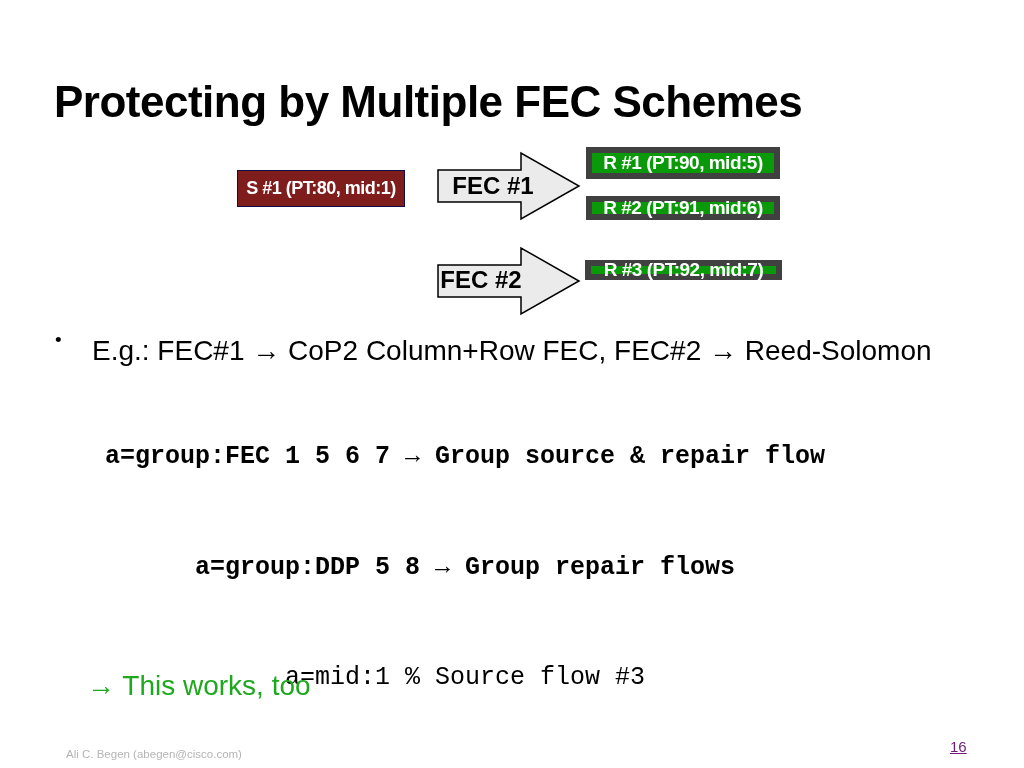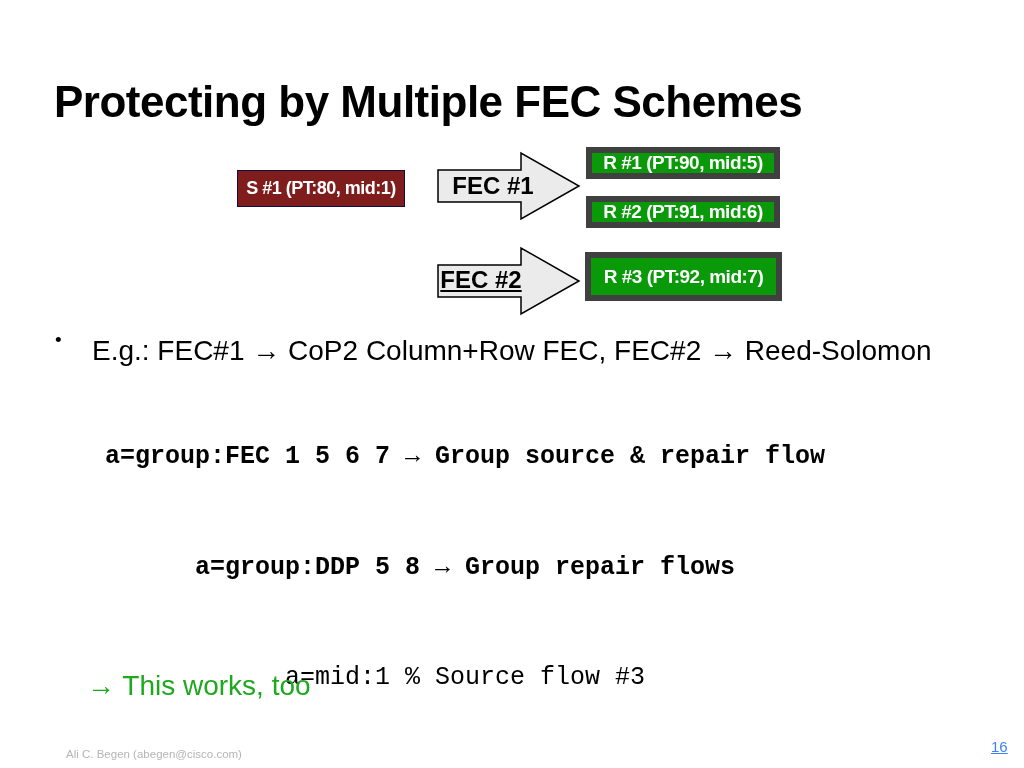--- a/index.html
+++ b/index.html
@@ -41,38 +41,38 @@
     background: #7f1d1d;
     border: 1px solid #0d0d47;
     font-size: 18px;
   }
   .repair-box {
     background: #099909;
     border: 6px solid #404040;
     font-size: 19px;
   }
   .r1 { left: 586px; top: 147px; width: 194px; height: 32px; }
-  .r2 { left: 586px; top: 196px; width: 194px; height: 32px; }
-  .r3 { left: 585px; top: 252px; width: 197px; height: 49px; }
+  .r2 { left: 586px; top: 196px; width: 194px; height: 24px; }
+  .r3 { left: 585px; top: 260px; width: 197px; height: 20px; }
 
   
   .arrow-svg { position: absolute; width: 144px; height: 70px; }
   .a1 { left: 437px; top: 151px; }
   .a2 { left: 437px; top: 246px; }
   .arrow-svg polygon { stroke: #000000; stroke-width: 1.5; stroke-linejoin: miter; }
   .arrow-label {
     position: absolute;
     width: 88px;
     text-align: center;
     font-size: 24px;
     font-weight: bold;
     white-space: nowrap;
   }
   .l1 { left: 437px; top: 172px; margin-left: 12px; }
-  .l2 { left: 437px; top: 266px; text-decoration: underline; }
+  .l2 { left: 437px; top: 266px; }
 
   
   .bullet-marker {
     position: absolute;
     left: 55px; top: 329px;
     font-size: 19px;
   }
   .bullet-text {
     position: absolute;
     left: 92px; top: 321px;
@@ -106,23 +106,23 @@
   .footer-author {
     position: absolute;
     left: 50px; top: 748px;
     font-size: 11.5px;
     color: #b5b5b5;
     white-space: nowrap;
     margin-left: 16px;
   }
   .page-number {
     position: absolute;
-    left: 991px; top: 738px;
+    left: 950px; top: 738px;
     font-size: 15px;
-    color: #3b82f6;
+    color: #701a75;
     text-decoration: underline;
   }
 </style>
 </head>
 <body>
 
 <div class="slide">
 
   <h1 class="title">Protecting by Multiple FEC Schemes</h1>
 

